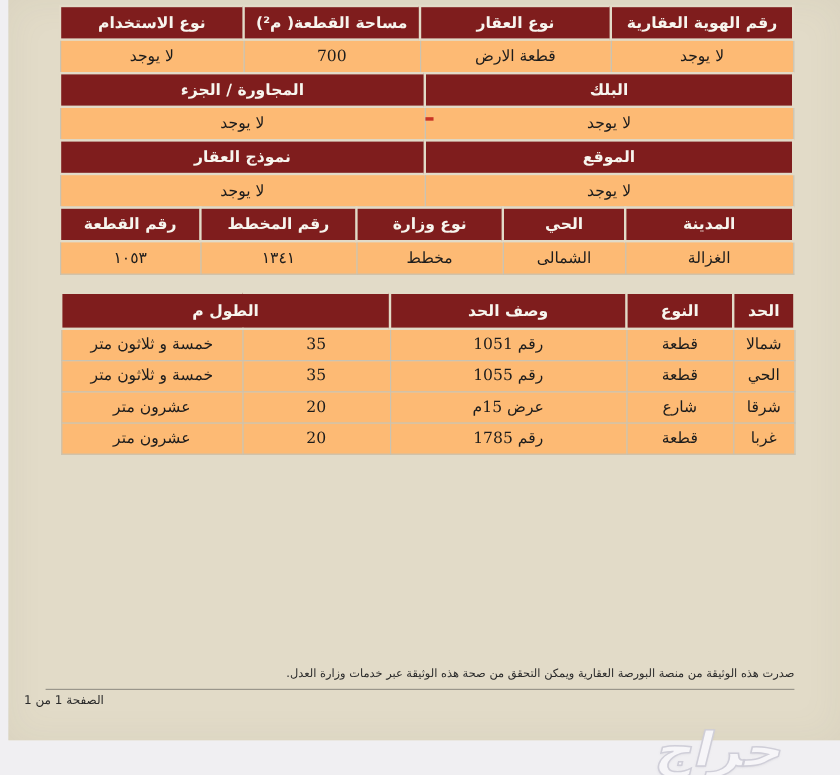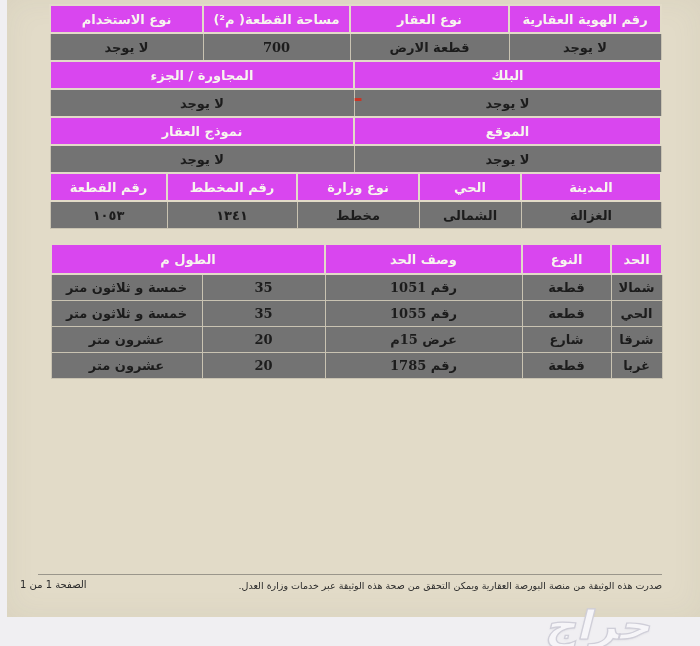--- a/index.html
+++ b/index.html
@@ -16,32 +16,32 @@
     background:#e2dbc8;
     box-shadow:inset 0 0 30px rgba(120,110,85,0.08);
   }
   .doc-table{
     position:absolute;
     border-collapse:collapse;
     table-layout:fixed;
     direction:rtl;
   }
   .doc-table th{
-    background:#d946ef;
+    background:#7f1d1d;
     color:#f7f5ee;
     font-weight:bold;
     font-size:13px;
     text-align:center;
     border:2px solid #e2dbc8;
     padding:0;
   }
   .doc-table td{
-    background:#737373;
+    background:#fdba74;
     color:#1c1c1c;
-    font-weight:bold;
+    font-weight:normal;
     font-size:13px;
     text-align:center;
     border:1px solid #c9c3b2;
     padding:0;
     font-family:"DejaVu Serif","DejaVu Sans",serif;
   }
   .t1 th{height:26px;}
   .t1 td{height:26px;}
   .t2 th{height:28px;}
   .t2 td{height:25px;}
@@ -54,21 +54,21 @@
     text-align:center;line-height:20px;
     font-family:"DejaVu Serif",serif;
   }
   .footer-rule{
     position:absolute;
     left:38px;top:574px;width:624px;height:0;
     border-top:1px solid #9a968b;
   }
   .footer-note{
     position:absolute;
-    top:580px;right:38px;
+    top:556px;right:38px;
     font-size:9.5px;color:#2a2a2a;
     direction:rtl;
     text-align:center;
   }
   .footer-page{
     position:absolute;
     top:579px;left:20px;
     font-size:10px;color:#2a2a2a;
     direction:rtl;
   }

